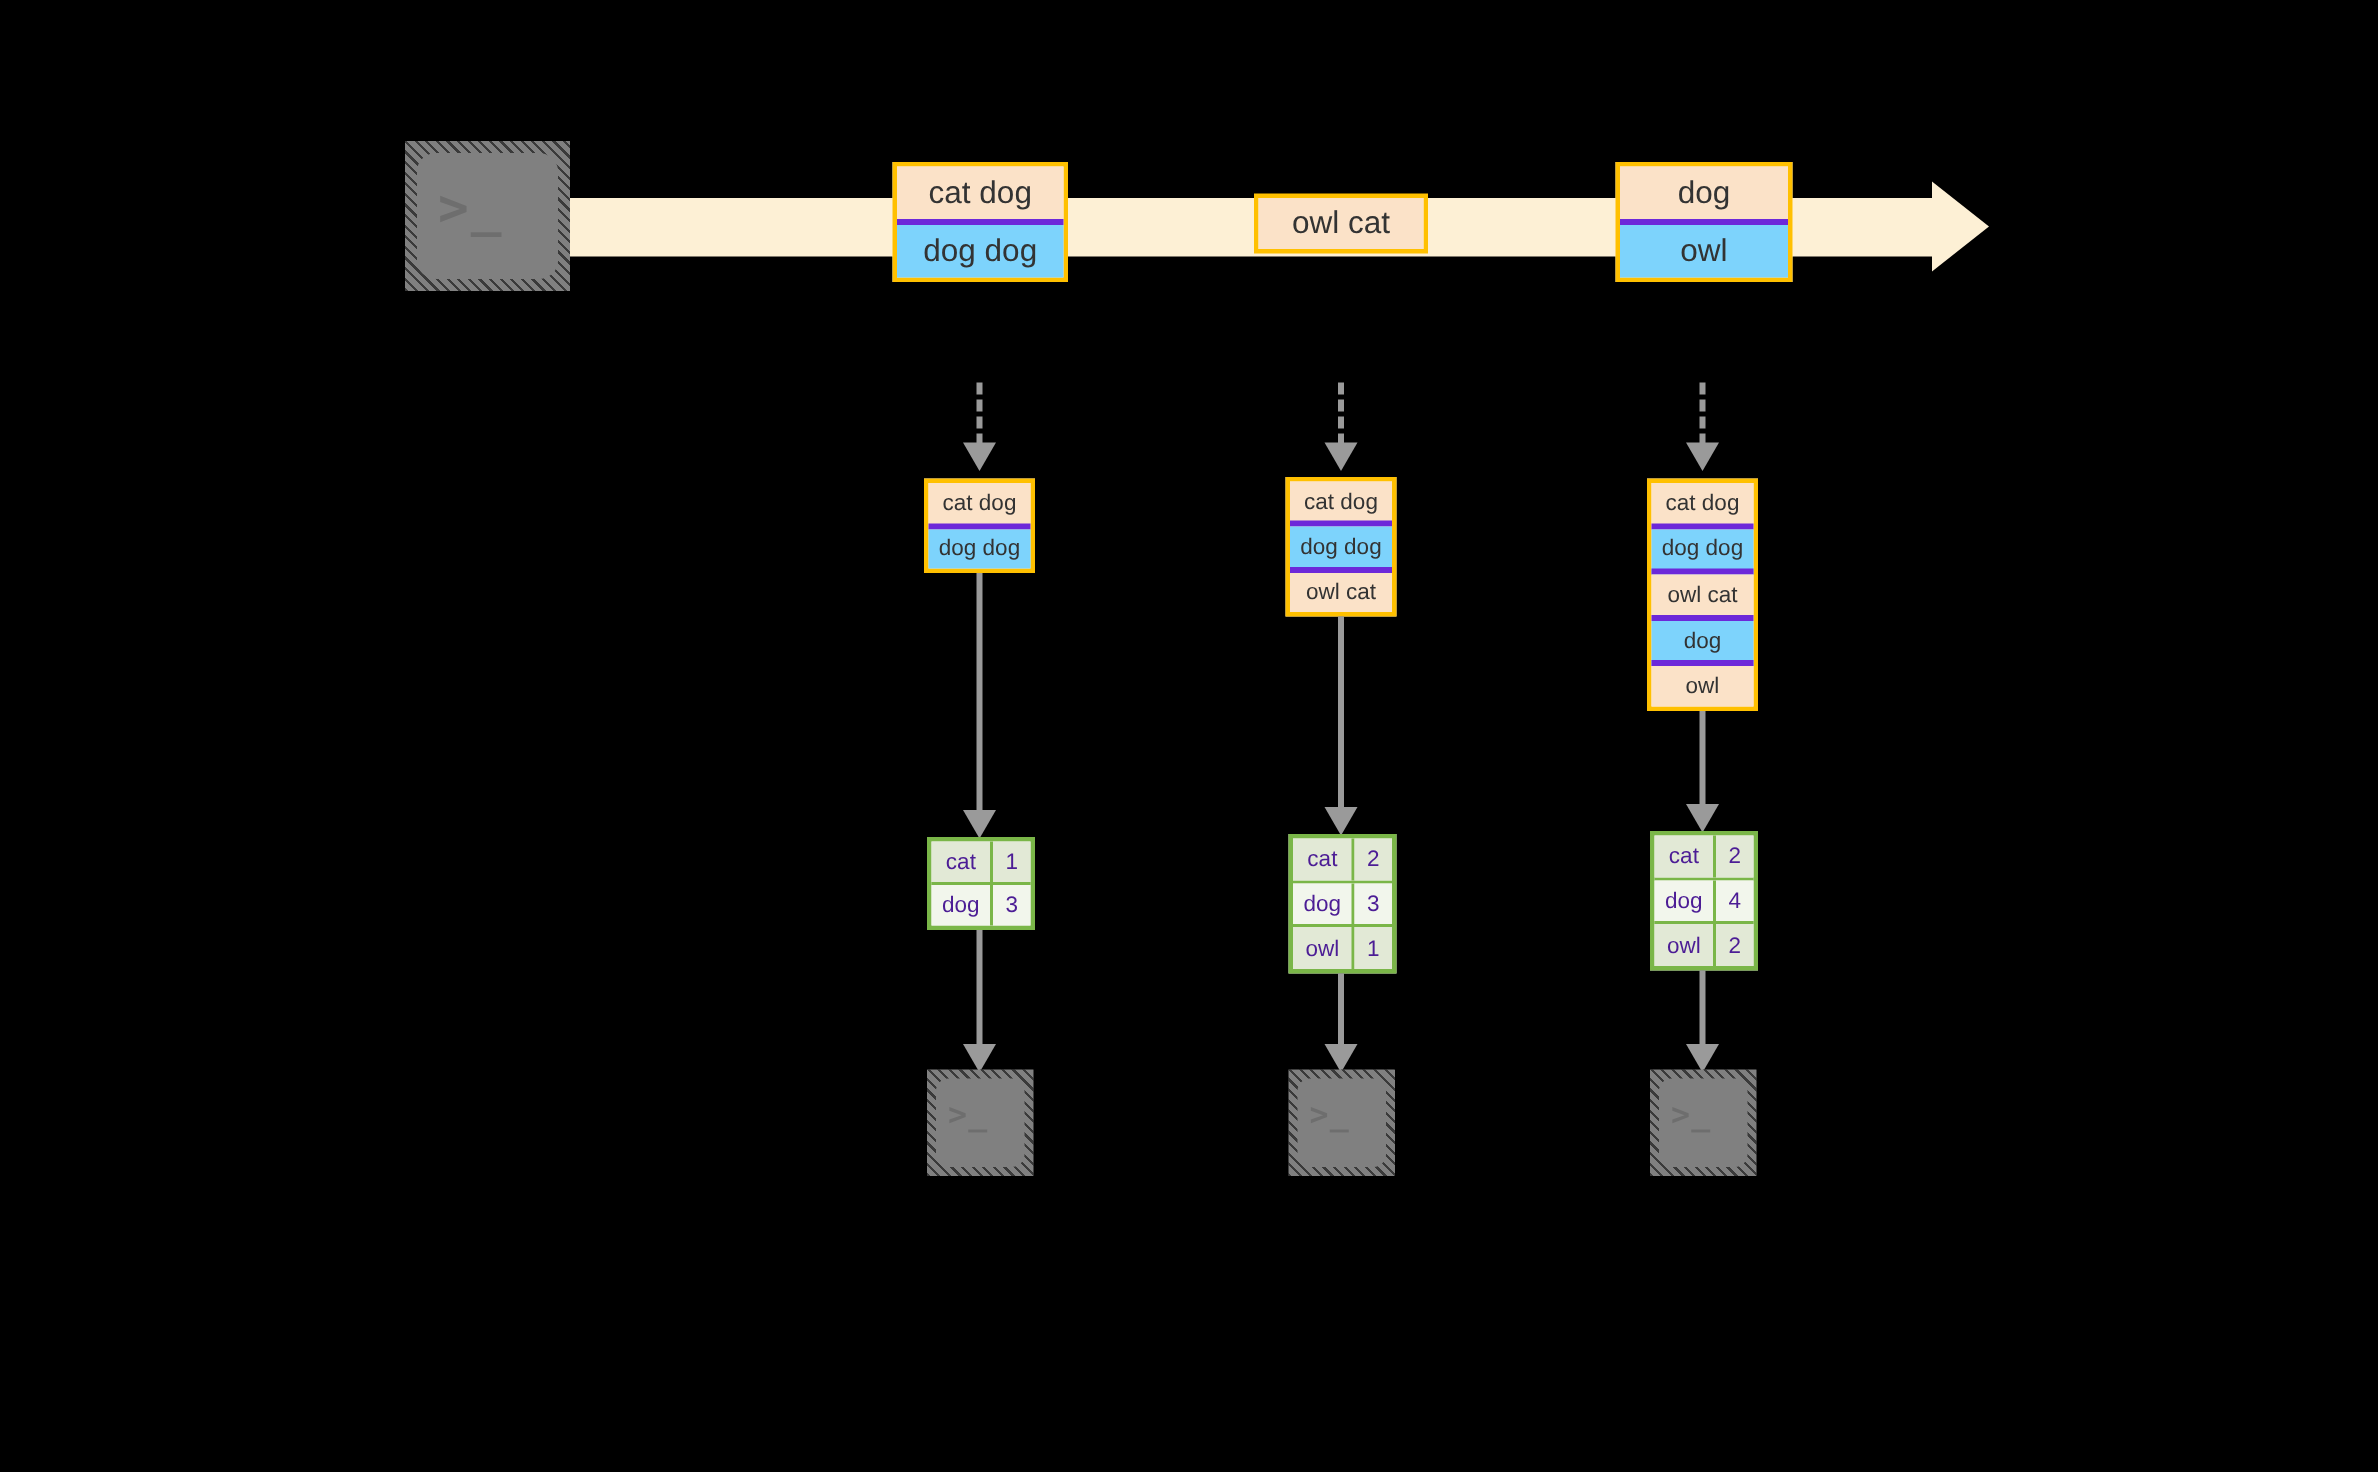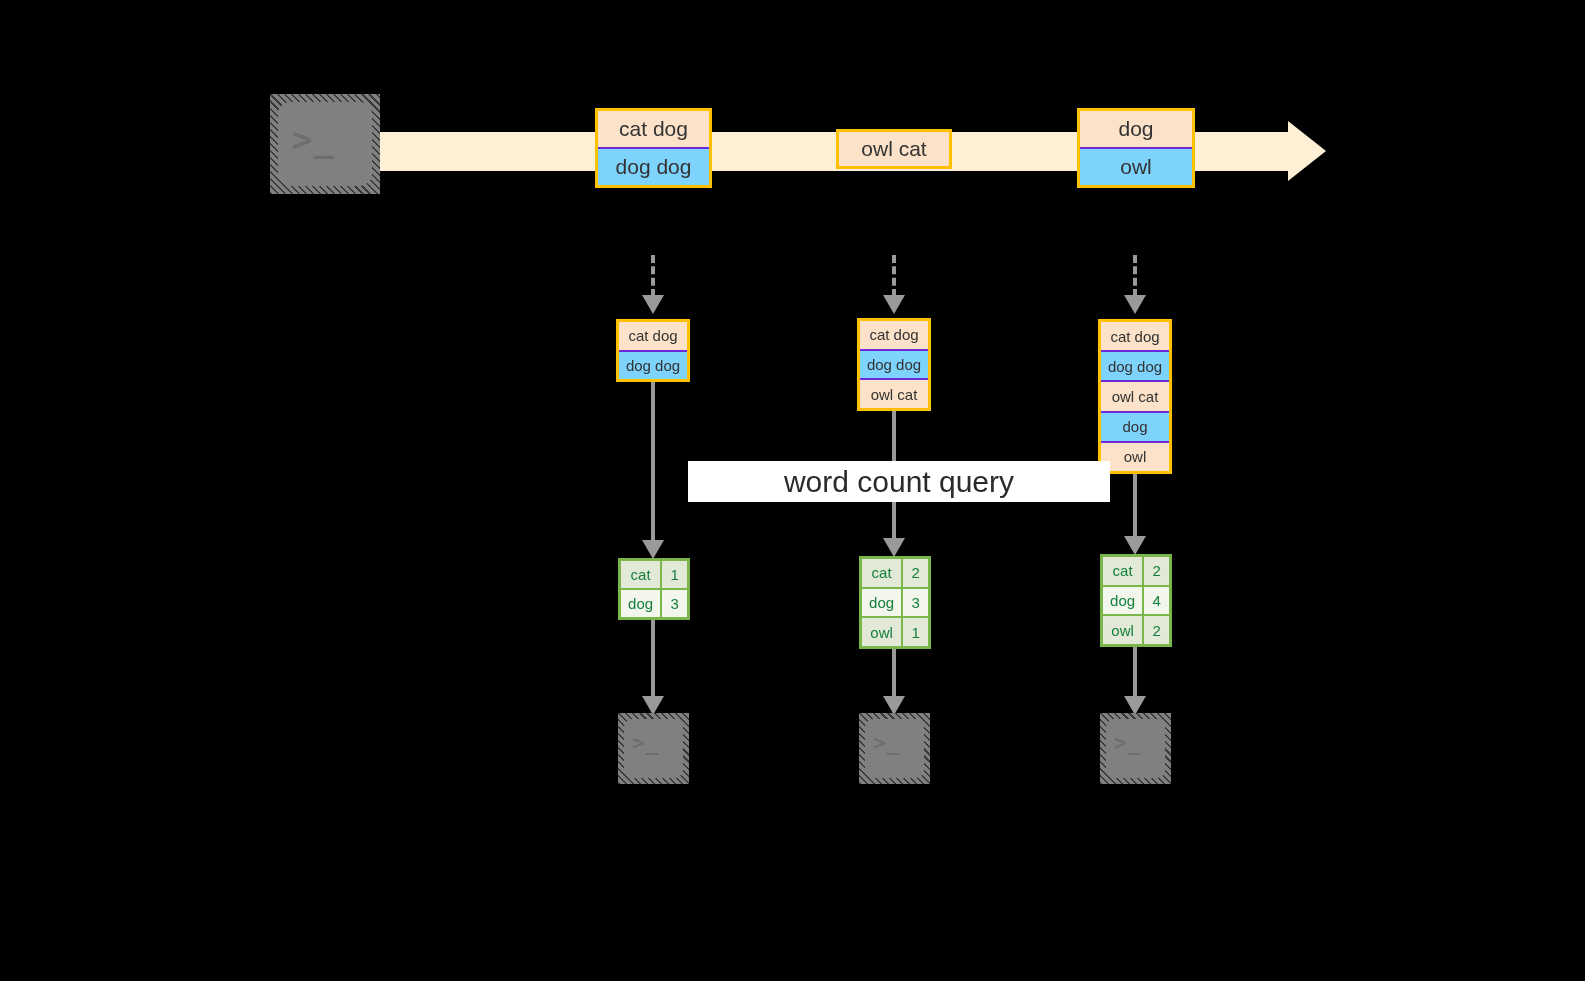--- a/index.html
+++ b/index.html
@@ -62,21 +62,21 @@
     display: flex;
     flex-direction: column;
   }
   .evt-cell {
     flex: 1 1 auto;
     display: flex;
     align-items: center;
     justify-content: center;
     color: #333333;
     white-space: nowrap;
-    border-bottom: 2px solid #6d28d9;
+    border-bottom: 4px solid #6d28d9;
     background: #fbe2c8;
   }
   .evt-cell:last-child { border-bottom: none; }
   .evt-cell.alt { background: #7dd3fc; }
 
   
   .res-table {
     position: absolute;
     border: 3px solid #7ab648;
     display: flex;
@@ -87,21 +87,21 @@
     flex: 1 1 auto;
     display: flex;
     border-bottom: 2px solid #7ab648;
   }
   .res-row:last-child { border-bottom: none; }
   .res-row.alt .res-word, .res-row.alt .res-count { background: #f2f6ec; }
   .res-word, .res-count {
     display: flex;
     align-items: center;
     justify-content: center;
-    color: #15803d;
+    color: #4c1d95;
     background: #e2e9d6;
     white-space: nowrap;
   }
   .res-word { border-right: 2px solid #7ab648; }
 
   
   .gline {
     position: absolute;
     background: #9a9a9a;
     width: 4px;
@@ -252,15 +252,14 @@
   </div>
 
   <div class="gline" style="left:1133px; top:647px; height:52px;"></div>
   <div class="ghead" style="left:1124px; top:696px;"></div>
 
   <div class="term" style="left:1100px; top:713px; width:71px; height:71px;">
     <div class="term-inner" style="left:6px; top:6px; width:59px; height:59px;"></div>
     <div class="term-glyph" style="left:14px; top:20px; font-size:21px;">&gt;_</div>
   </div>
 
-  <div class="query-band" style="left:688px; top:461px; width:422px; height:41px; font-size:30px;">word count query</div>
 
 </div>
 
 </body></html>

